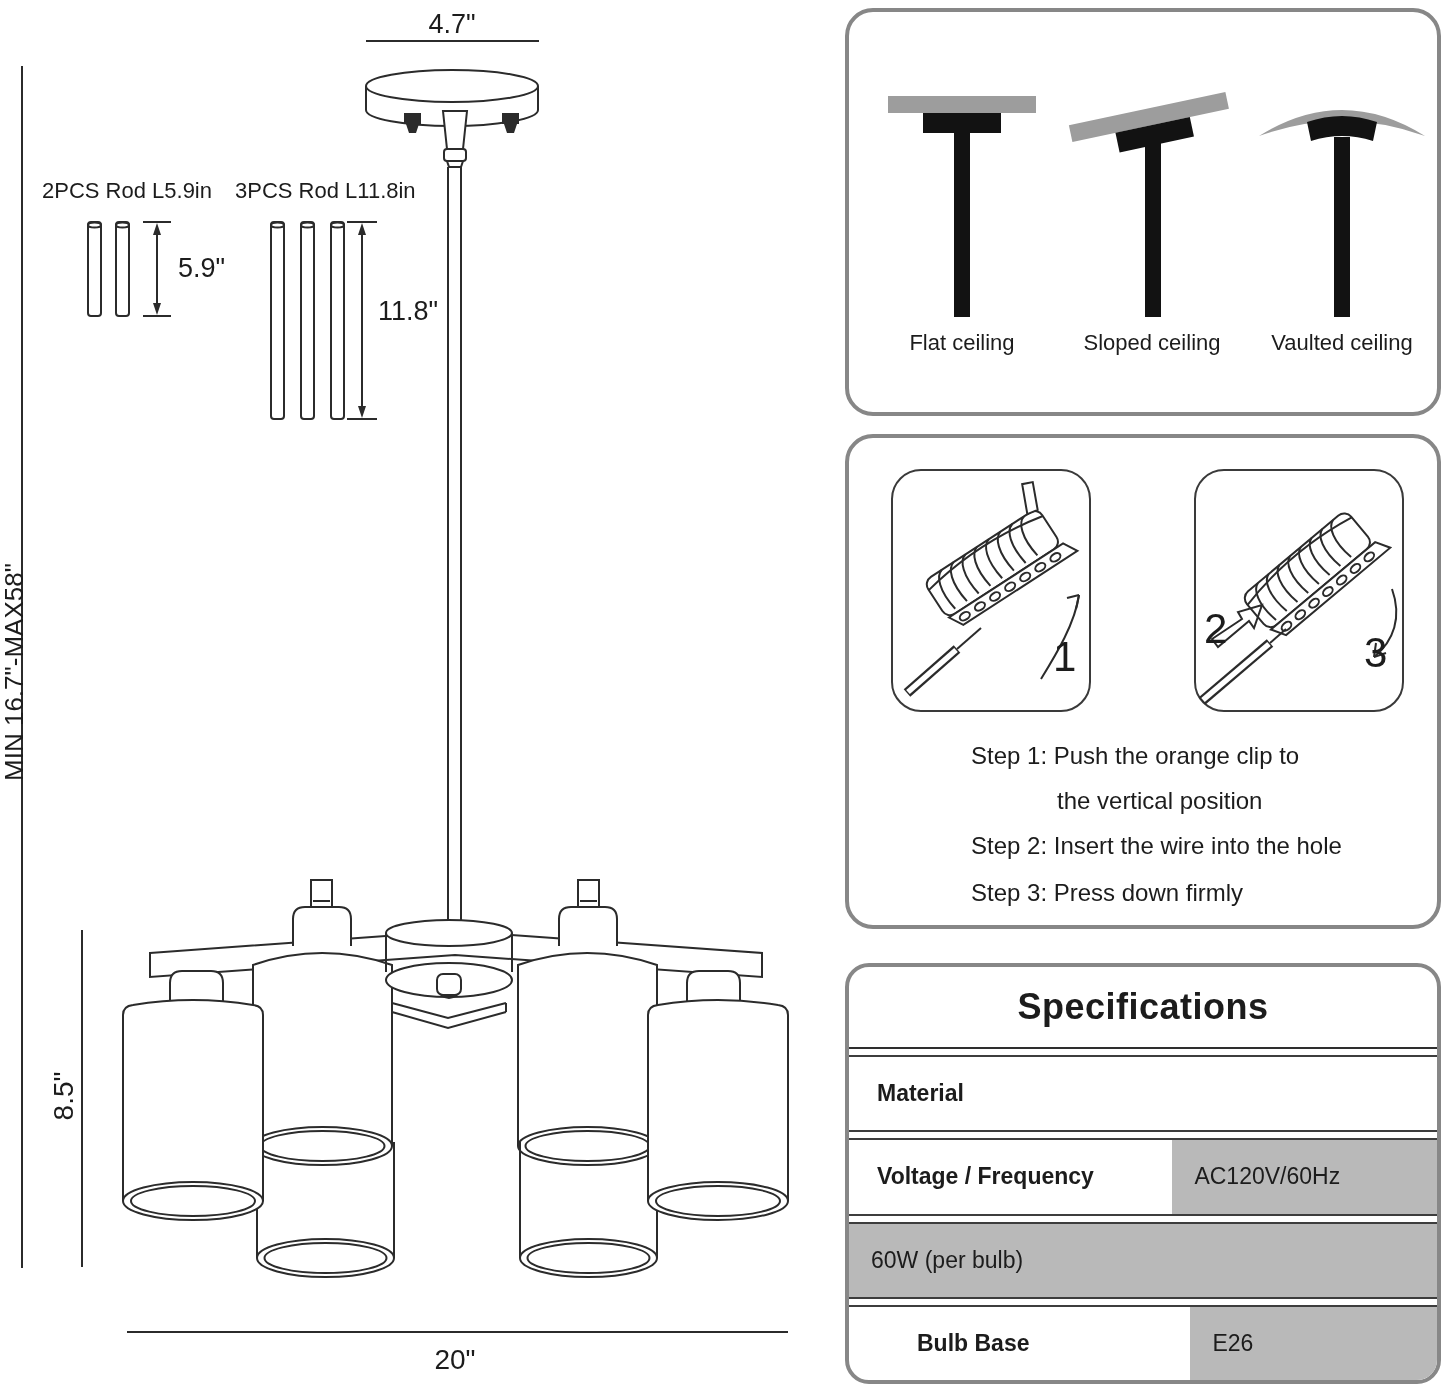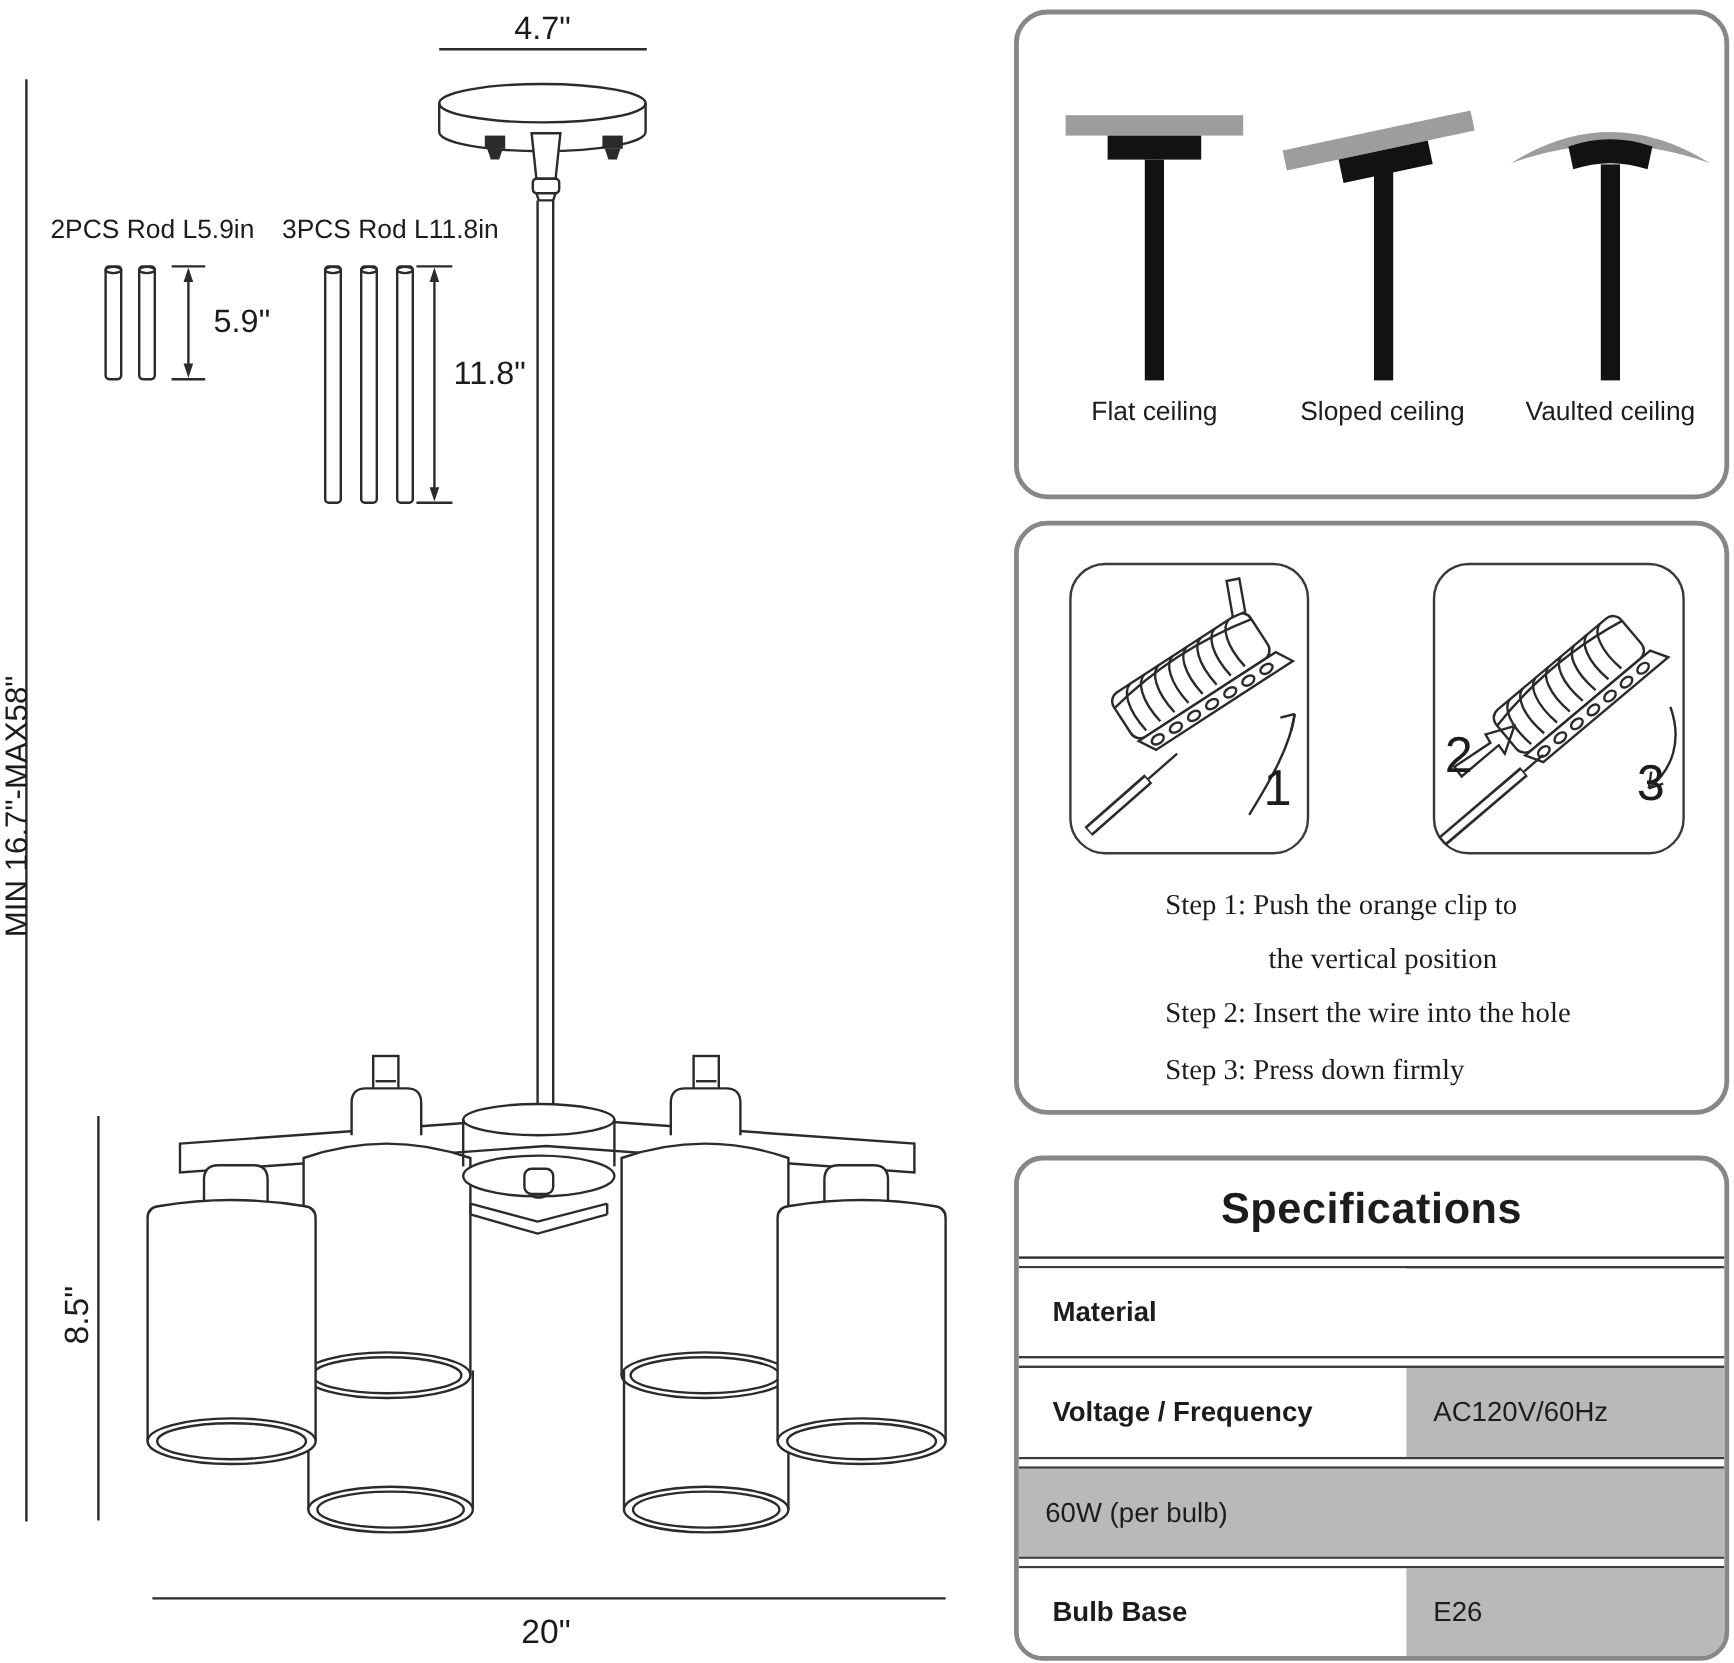--- a/index.html
+++ b/index.html
@@ -17,28 +17,28 @@
   
   #ceilingPanel{top:8px;height:408px;display:flex;justify-content:space-between;
     align-items:flex-start;padding:70px 18px 0 18px;}
   .ceil-col{width:190px;text-align:center;}
   .ceil-col .cap{font-size:22px;margin-top:8px;}
   
   #stepsPanel{top:434px;height:495px;}
   .figbox{position:absolute;box-sizing:border-box;border:2.5px solid #3a3a3a;border-radius:30px;background:#fff;}
   #figbox1{left:42px;top:31px;width:200px;height:243px;}
   #figbox2{left:345px;top:31px;width:210px;height:243px;}
-  .stepline{position:absolute;font-size:24px;white-space:nowrap;font-family:Liberation Serif, serif;}
+  .stepline{position:absolute;font-size:24px;white-space:nowrap;}
   
   #specsPanel{top:963px;height:421px;overflow:hidden;border-radius:24px;display:flex;flex-direction:column;}
   #specTitle{height:80px;display:flex;align-items:center;justify-content:center;
     font-size:36px;font-weight:bold;letter-spacing:0.5px;}
   #specRows{flex:1;display:flex;flex-direction:column;border-top:2px solid #2e2e2e;}
   .spec-row{display:flex;flex:1;margin-top:6px;border-top:2px solid #3d3d3d;border-bottom:2px solid #3d3d3d;}
-  .spec-row:last-child{border-bottom:none;margin-bottom:0;}
+  .spec-row:last-child{border-bottom:none;margin-bottom:0;padding-left:40px;}
   .spec-label{flex:0 0 55%;display:flex;align-items:center;padding-left:28px;
     font-weight:bold;font-size:23px;box-sizing:border-box;background:#fff;}
   .spec-value{flex:1;display:flex;align-items:center;padding-left:22px;
     font-size:23px;background:var(--value-bg,#b9b9b9);}
   svg{display:block;}
   .ln{stroke:var(--line,#2b2b2b);stroke-width:2;fill:none;}
   .lnw{stroke:var(--line,#2b2b2b);stroke-width:2;fill:#ffffff;}
   .lnf{fill:var(--line,#2b2b2b);stroke:none;}
 </style>
 </head>

